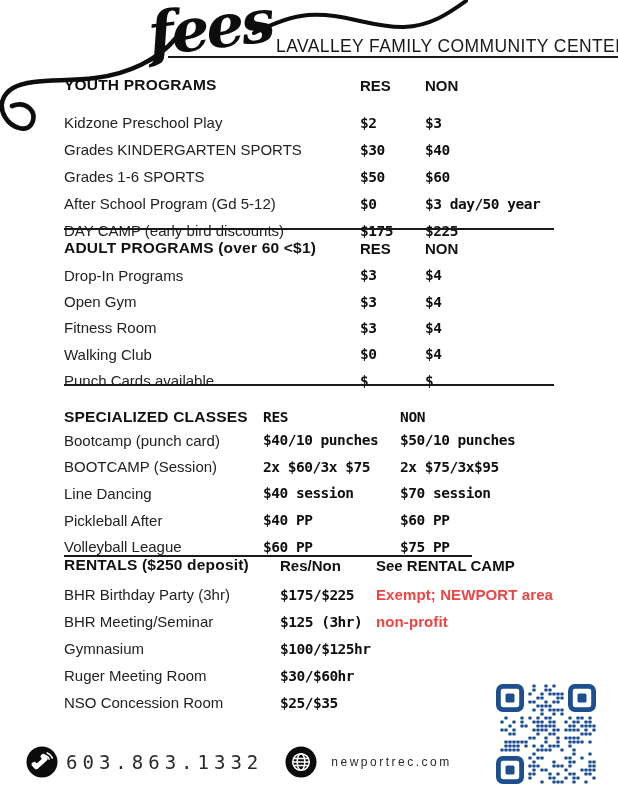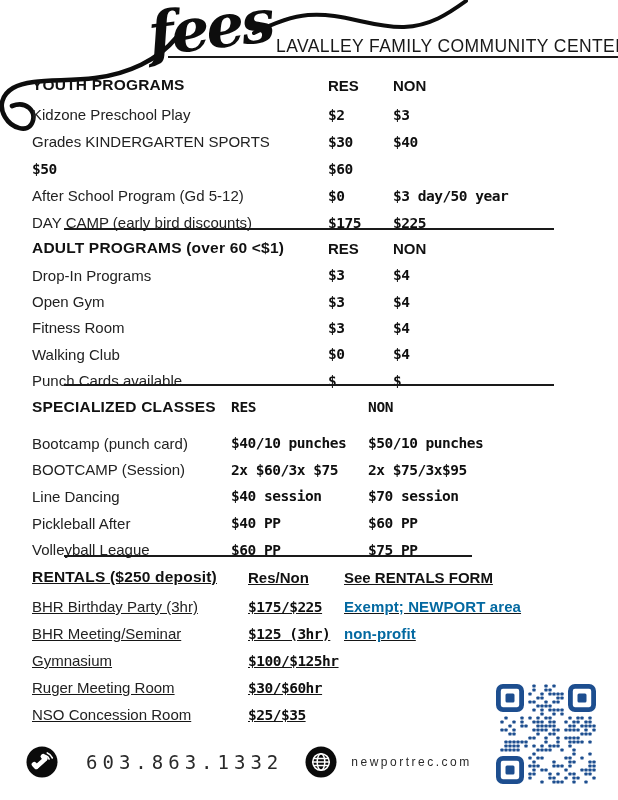--- a/index.html
+++ b/index.html
@@ -10,49 +10,49 @@
   #swash-svg{position:absolute;left:0;top:0;pointer-events:none;}
   #fees-script{position:absolute;left:148px;top:-8px;width:130px;
     font-family:"DejaVu Serif",serif;font-style:italic;font-weight:700;
     font-size:60px;letter-spacing:-3px;transform:rotate(-7deg);color:#0d0d0d;}
   #center-name{position:absolute;left:276px;top:36px;width:342px;
     font-size:17.5px;letter-spacing:.4px;color:#191919;white-space:nowrap;}
   #header-underline{position:absolute;left:168px;top:56px;width:450px;height:2px;background:#1a1a1a;}
 
   
   .sec{position:absolute;left:0;width:618px;}
-  .sec-head,.fee-row{display:grid;align-items:center;padding-left:32px;}
+  .sec-head,.fee-row{display:grid;align-items:center;padding-left:64px;}
   .g-wide{grid-template-columns:296px 65px auto;}
   .g-spec{grid-template-columns:199px 137px auto;}
   .g-rent{grid-template-columns:216px 96px auto;}
   .sec-title{font-weight:700;font-size:15.5px;letter-spacing:.2px;color:#111;}
   .colhead{font-weight:700;font-size:15px;color:#111;}
   .sec-spec .colhead{font-family:"DejaVu Sans Mono",monospace;font-size:14.5px;letter-spacing:-.3px;}
   .rows .fee-row{height:27px;}
   .row-label{font-size:15px;color:#222;}
   .val{font-family:"DejaVu Sans Mono",monospace;font-weight:700;font-size:14.5px;
        letter-spacing:-.5px;color:#0f0f0f;white-space:nowrap;}
   .note{font-family:"Liberation Sans",sans-serif;font-weight:700;font-size:15px;
-        letter-spacing:.1px;color:#0369a1;white-space:nowrap;}
+        letter-spacing:.1px;color:#ef4444;white-space:nowrap;}
   .divider{position:absolute;height:2px;background:#1a1a1a;}
   #div-youth{top:228px;left:64px;width:490px;}
   #div-adult{top:384px;left:64px;width:490px;}
   #div-spec{top:555px;left:64px;width:408px;}
 
-  #sec-youth{top:76px;} #sec-youth .rows{margin-top:7px;}
+  #sec-youth{top:76px;} #sec-youth .rows{margin-top:15px;}
   #sec-adult{top:239px;} #sec-adult .rows{margin-top:5px;}
   #sec-adult .rows .fee-row{height:26.4px;}
-  #sec-spec{top:398px;} #sec-spec .rows{margin-top:14px;}
+  #sec-spec{top:408px;} #sec-spec .rows{margin-top:1px;}
   #sec-spec .rows .fee-row{height:26.6px;}
-  #sec-rent{top:568px;text-decoration:underline;} #sec-rent .rows{margin-top:7px;}
+  #sec-rent{top:556px;} #sec-rent .rows{margin-top:7px;}
 
   
   #footer{position:absolute;left:26px;top:742px;height:40px;display:flex;align-items:center;}
   .badge{width:32px;height:32px;flex:0 0 auto;}
-  #phone-number{margin-left:28px;font-family:"DejaVu Sans Mono",monospace;font-weight:300;
+  #phone-number{margin-left:8px;font-family:"DejaVu Sans Mono",monospace;font-weight:300;
     font-size:19px;letter-spacing:5px;color:#2a2a2a;white-space:nowrap;}
   #globe-wrap{margin-left:22px;}
   #website-url{margin-left:14px;font-size:12px;font-weight:300;letter-spacing:2.5px;color:#2a2a2a;}
   #qr{position:absolute;left:496px;top:684px;width:100px;height:100px;}
 </style>
 </head>
 <body>
 
 <div id="page">
 
@@ -76,20 +76,21 @@
           <span class="row-label">Kidzone Preschool Play</span>
           <span class="val">$2</span>
           <span class="val">$3</span>
         </div>
         <div class="fee-row g-wide">
           <span class="row-label">Grades KINDERGARTEN SPORTS</span>
           <span class="val">$30</span>
           <span class="val">$40</span>
         </div>
         <div class="fee-row g-wide">
+          <span class="row-label">Grades 1-6 SPORTS</span>
           <span class="val">$50</span>
           <span class="val">$60</span>
         </div>
         <div class="fee-row g-wide">
           <span class="row-label">After School Program (Gd 5-12)</span>
           <span class="val">$0</span>
           <span class="val">$3 day/50 year</span>
         </div>
         <div class="fee-row g-wide">
           <span class="row-label">DAY CAMP (early bird discounts)</span>
@@ -169,21 +170,21 @@
           <span class="val">$75 PP</span>
         </div>
       </div>
   </div>
   <div class="divider" id="div-spec"></div>
 
   <div class="sec" id="sec-rent">
     <div class="sec-head g-rent">
       <span class="sec-title">RENTALS ($250 deposit)</span>
       <span class="colhead">Res/Non</span>
-      <span class="colhead">See RENTALS FORM</span>
+      <span class="colhead">See RENTAL CAMP</span>
     </div>
     <div class="rows">
         <div class="fee-row g-rent">
           <span class="row-label">BHR Birthday Party (3hr)</span>
           <span class="val">$175/$225</span>
           <span class="note">Exempt; NEWPORT area</span>
         </div>
         <div class="fee-row g-rent">
           <span class="row-label">BHR Meeting/Seminar</span>
           <span class="val">$125 (3hr)</span>

